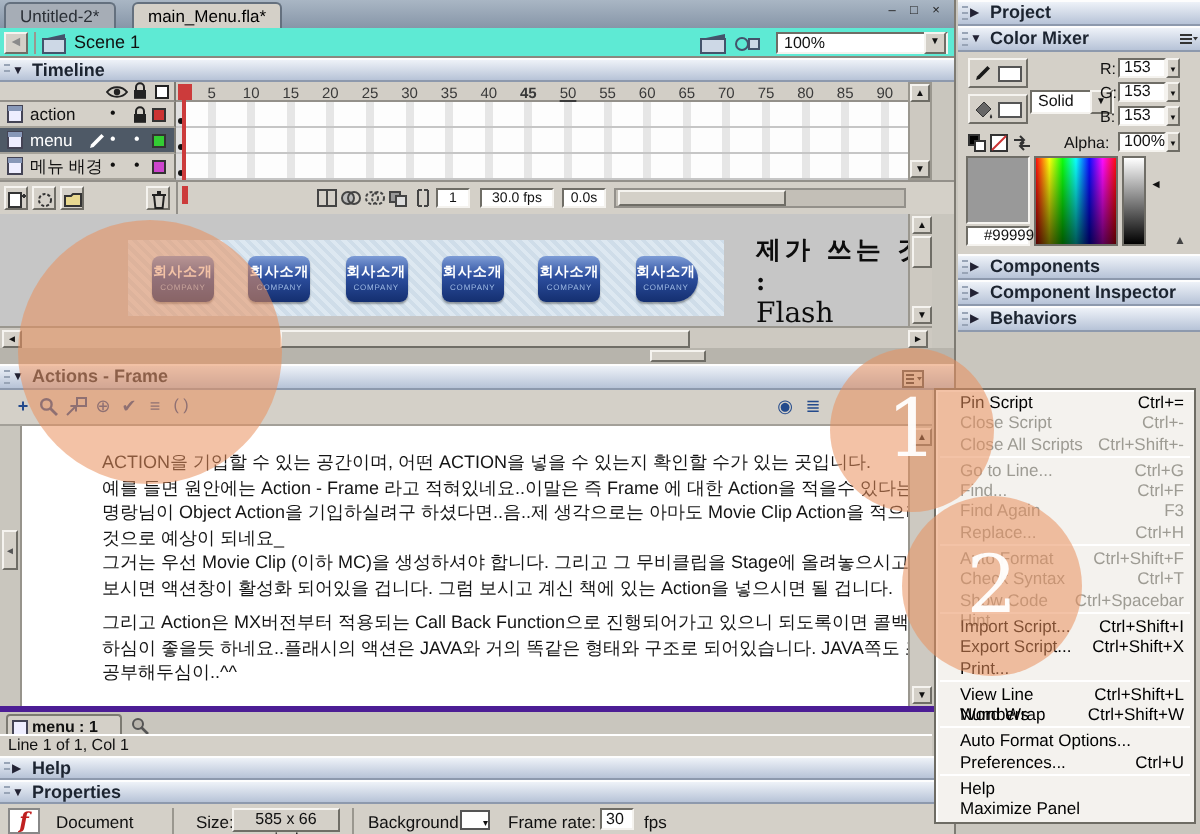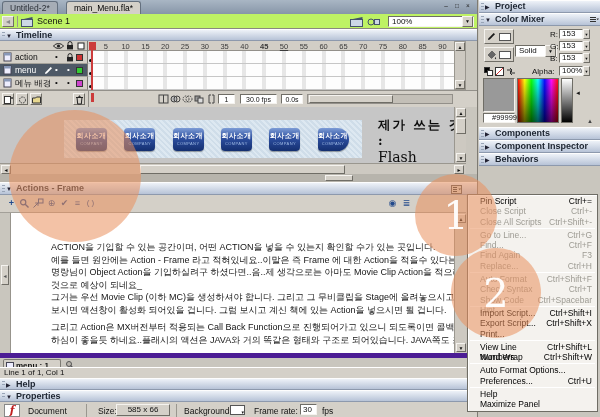--- a/index.html
+++ b/index.html
@@ -16,21 +16,21 @@
         background:repeating-linear-gradient(#98a4b6 0 1px,rgba(0,0,0,0) 1px 3px)}
   .arr{position:absolute;left:6px;top:0;font-size:6px;color:#223;line-height:12px}
   
   .tabbar{left:0;top:0;width:553px;height:14px;background:linear-gradient(#a9b6c4,#8796a8)}
   .tab{position:absolute;top:1px;height:13px;border:1px solid #64707e;border-bottom:none;
        border-radius:3px 3px 0 0;font-size:8.5px;line-height:12px;padding:0 7px}
   .tab.inactive{background:#a6adb6;color:#2a2f36}
   .tab.active{background:#d4d0c8;color:#000}
   .wbtn{position:absolute;top:2px;width:10px;height:9px;font-size:6.5px;line-height:7px;text-align:center;color:#222}
   
-  .editbar{left:0;top:14px;width:477px;height:15px;background:#bef264;border-bottom:1px solid #8a887f}
+  .editbar{left:0;top:14px;width:477px;height:15px;background:#5eead4;border-bottom:1px solid #8a887f}
   
   .frames{background:repeating-linear-gradient(to right,#fdfdfd 0 15.84px,#e6e6e6 15.84px 19.8px)}
   .lrow{position:absolute;left:0;width:88px;height:13px;background:#d4d0c8;border-bottom:1px solid #a5a29a;
         border-right:1px solid #7c7a72;font-size:8.5px;line-height:12px}
   .lrow.sel{background:#4e5966;color:#fff}
   .frow{position:absolute;left:88px;width:366px;height:13px;border-bottom:1px solid #c6c6c6}
   .kf{position:absolute;left:0;top:0;width:5px;height:12px;background:#e0e0e0;border-right:1px solid #8e8e8e}
   .kf::after{content:"";position:absolute;left:1px;bottom:1px;width:3px;height:3px;border-radius:50%;background:#111}
   .csq{position:absolute;top:3px;width:7px;height:7px;border:1px solid #333}
   .dot{position:absolute;top:0;font-size:8px;line-height:12px}
@@ -357,37 +357,38 @@
     <span class="tbtn" style="left:84px;font-size:8px">( )</span>
     <span class="tbtn" style="left:386px">◉</span>
     <span class="tbtn" style="left:400px">≣</span>
   </div>
 
   <div class="abs" style="left:0;top:213px;width:11px;height:140px;background:#c9c6be;border-right:1px solid #97948c">
     <div class="raised abs" style="left:1px;top:52px;width:8px;height:20px;font-size:5px;text-align:center;line-height:20px;color:#555">◄</div>
   </div>
 
   <div class="abs" style="left:11px;top:213px;width:443px;height:140px;background:#fff;overflow:hidden">
-    <div id="script-text" style="padding:28px 0 0 40px">
+    <div id="script-text" style="padding:12px 0 0 40px">
         <div class="sline">ACTION을 기입할 수 있는 공간이며, 어떤 ACTION을 넣을 수 있는지 확인할 수가 있는 곳입니다.</div>
         <div class="sline">예를 들면 원안에는 Action - Frame 라고 적혀있네요..이말은 즉 Frame 에 대한 Action을 적을수 있다는 것이겠죠..</div>
         <div class="sline">명랑님이 Object Action을 기입하실려구 하셨다면..음..제 생각으로는 아마도 Movie Clip Action을 적으려고 하셨던</div>
         <div class="sline">것으로 예상이 되네요_</div>
         <div class="sline">그거는 우선 Movie Clip (이하 MC)을 생성하셔야 합니다. 그리고 그 무비클립을 Stage에 올려놓으시고 Action창을</div>
         <div class="sline">보시면 액션창이 활성화 되어있을 겁니다. 그럼 보시고 계신 책에 있는 Action을 넣으시면 될 겁니다.</div>
         <div class="sline para">그리고 Action은 MX버전부터 적용되는 Call Back Function으로 진행되어가고 있으니 되도록이면 콜백함수로 사용</div>
         <div class="sline">하심이 좋을듯 하네요..플래시의 액션은 JAVA와 거의 똑같은 형태와 구조로 되어있습니다. JAVA쪽도 조금</div>
+        <div class="sline">공부해두심이..^^</div>
       </div>
   </div>
   <div class="abs" style="left:454px;top:213px;width:12px;height:140px;background:#cdc9c1;border-left:1px solid #9a978f">
     <div class="raised abs" style="left:1px;top:1px;width:10px;height:9px;font-size:5px;text-align:center;line-height:8px">▲</div>
     <div class="raised abs" style="left:1px;bottom:1px;width:10px;height:9px;font-size:5px;text-align:center;line-height:8px">▼</div>
   </div>
 
-  <div class="abs" style="left:0;top:353px;width:550px;height:14px;background:#c9c6be;border-top:5px solid #4c1d95">
+  <div class="abs" style="left:0;top:353px;width:550px;height:14px;background:#c9c6be;border-top:3px solid #4c1d95">
     <div class="abs" style="left:3px;top:1px;width:58px;height:13px;background:#d4d0c8;border:1px solid #7c7a72;border-bottom:none;border-radius:2px 2px 0 0;font-size:8px;font-weight:bold;line-height:12px;padding-left:12px">
       <span class="abs" style="left:2px;top:2px">
           <svg width="8" height="9">
             <rect x="0.5" y="0.5" width="7" height="8" fill="#eef" stroke="#445"></rect>
           </svg>
         </span>
       <span>menu : 1</span>
     </div>
     <span class="abs" style="left:65px;top:2px">
         <svg width="10" height="10">

